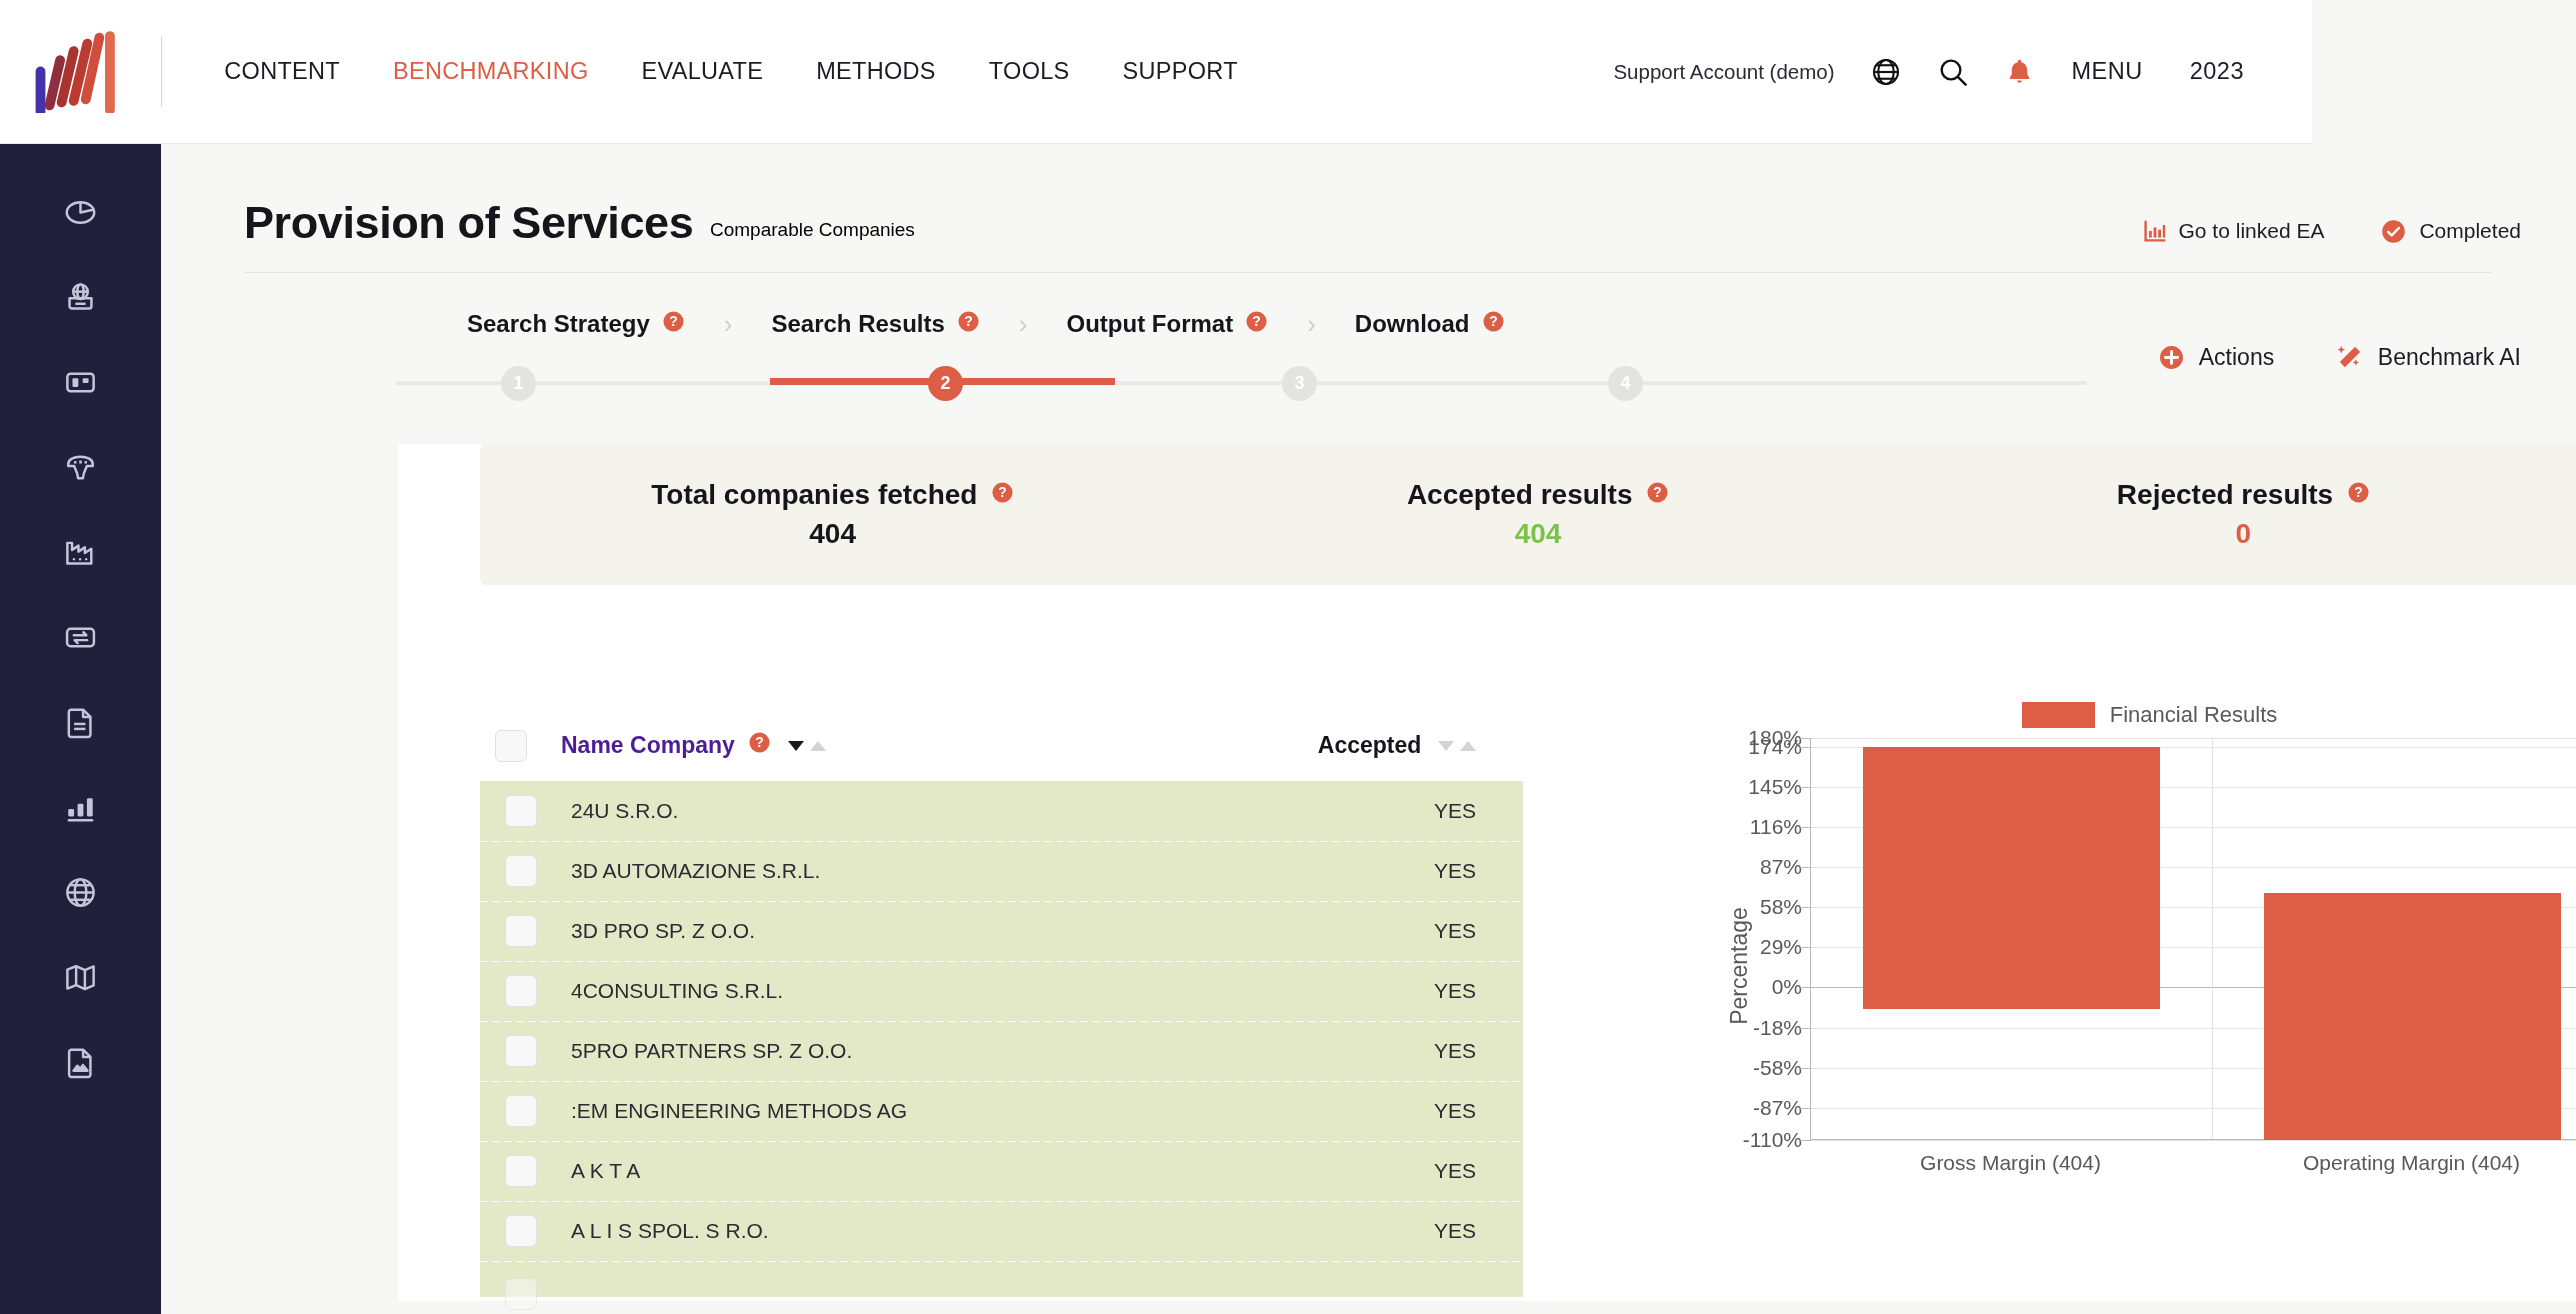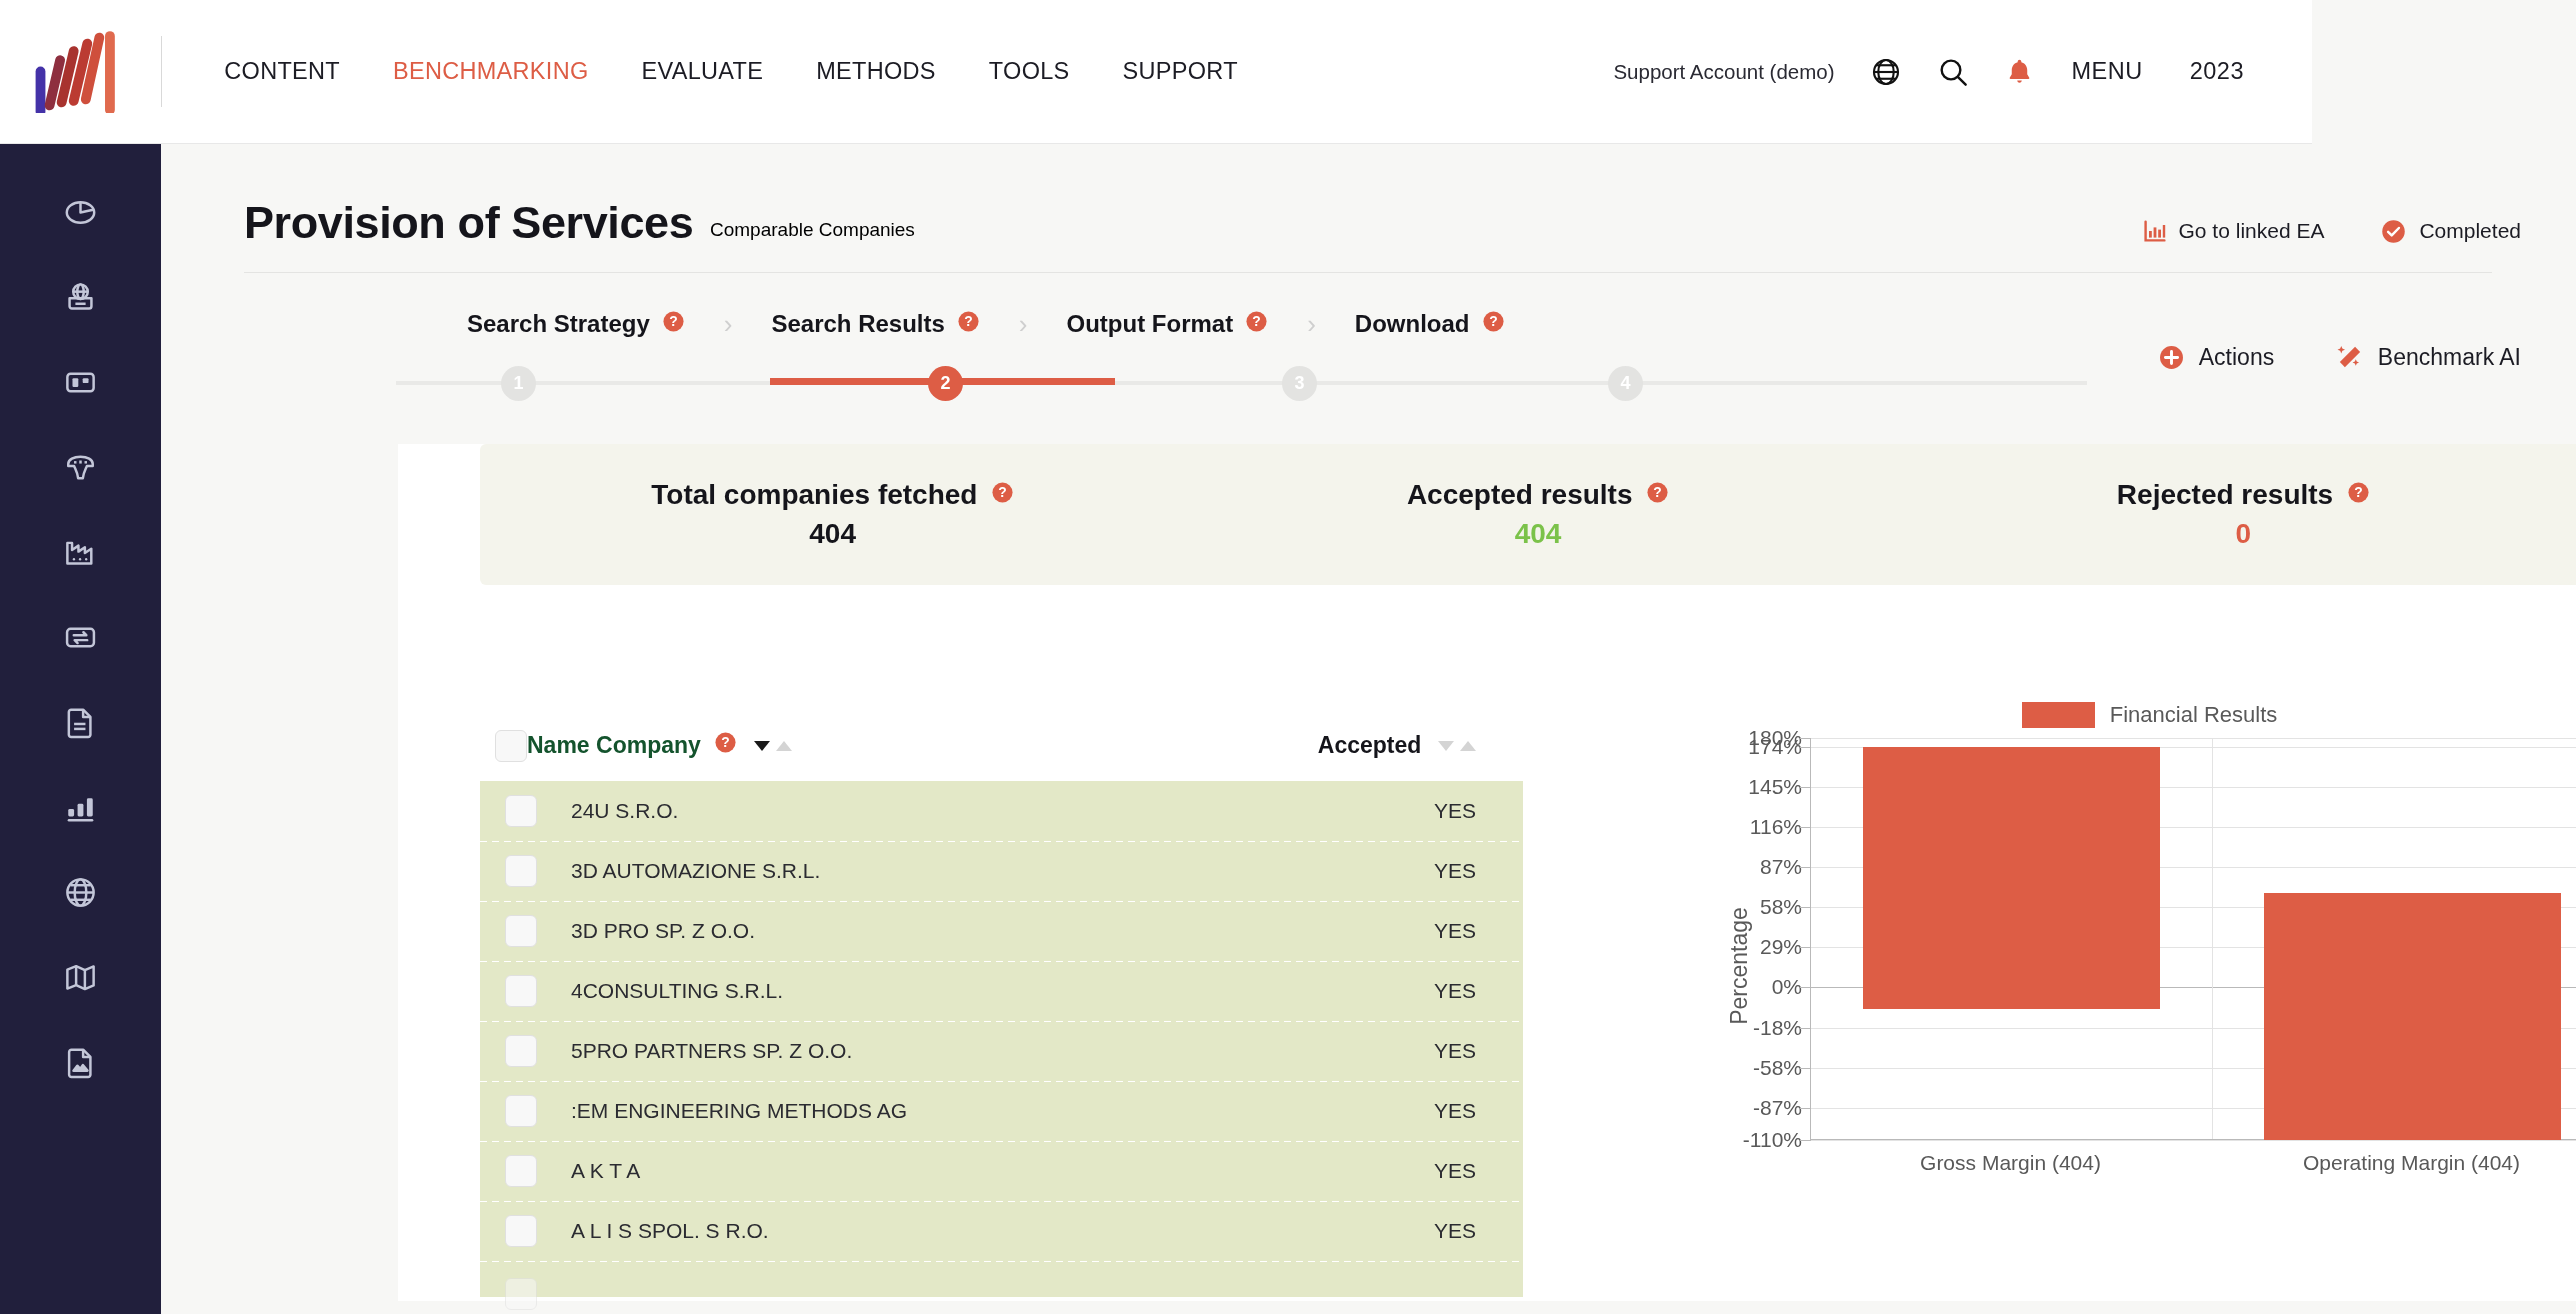--- a/index.html
+++ b/index.html
@@ -99,21 +99,21 @@
   .stat-val.green { color: #7bc24a; }
   .stat-val.red { color: #dd5d45; }
 
   
   .tbl { position: absolute; left: 82px; top: 267px; width: 1043px; }
   .tbl-head { display: flex; align-items: center; height: 70px; padding-left: 15px; }
   .cbx {
     width: 32px; height: 32px; border: 1.5px solid #e0e0e0;
     border-radius: 6px; background: #f8f8f8; flex: none; cursor: pointer;
   }
-  .th-name { display: flex; align-items: center; font-size: 23px; font-weight: 700; color: #14532d; }
+  .th-name { display: flex; align-items: center; margin-left: 34px; font-size: 23px; font-weight: 700; color: #4c1d95; }
   .th-name .q { margin-left: 13.6px; }
   .sorts { margin-left: 16.7px; display: flex; align-items: center; gap: 6px; }
   .sdown { width: 0;height:0;border-left:8.3px solid transparent;border-right:8.3px solid transparent;border-top:10.6px solid #1a1a1a; cursor:pointer;}
   .sup  { width: 0;height:0;border-left:8.3px solid transparent;border-right:8.3px solid transparent;border-bottom:10.6px solid #d4d4d4; cursor:pointer;}
   .sdown.dim { border-top-color:#d4d4d4; }
   .th-acc { margin-left: auto; display: flex; align-items: center; font-size: 23px; font-weight: 700; color:#15151b; padding-right: 47px; }
 
   .rows { position: relative; }
   .row {
     height: 60px; background: #e3e8c7; display: flex; align-items: center;

